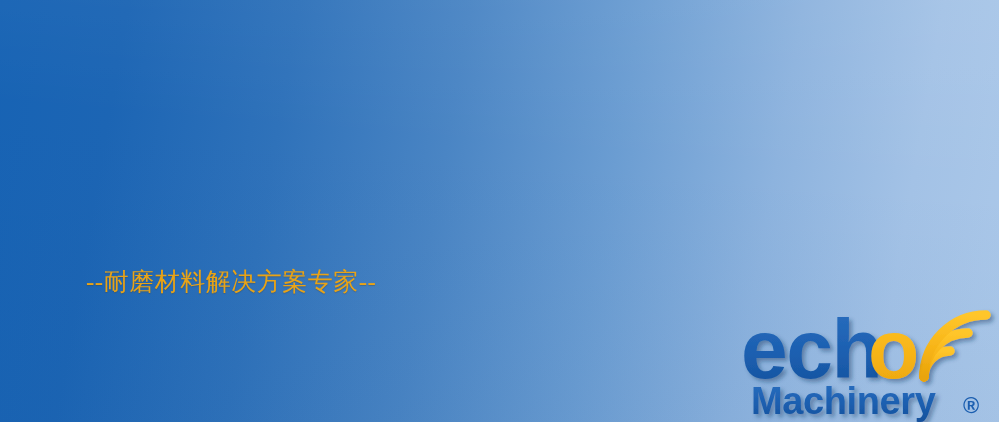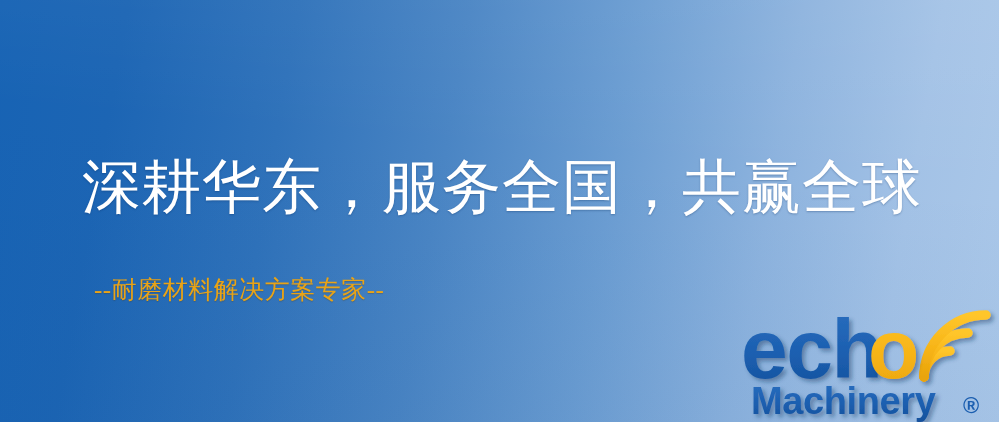--- a/index.html
+++ b/index.html
@@ -51,21 +51,21 @@
     letter-spacing: 1px;
     white-space: nowrap;
     text-shadow: 0 1px 2px rgba(0,40,90,0.30);
   }
 
   
   .subtitle {
     position: absolute;
     left: 86px;
     top: 266px;
-    margin: 8px;
+    margin: 0;
     color: #e8a317;
     font-family: "Liberation Serif", "DejaVu Serif", serif;
     font-size: 25px;
     line-height: 32px;
     font-weight: 400;
     letter-spacing: 0.5px;
     white-space: nowrap;
     text-shadow: 0 1px 1px rgba(80,50,0,0.25);
   }
 
@@ -87,21 +87,20 @@
     font-weight: 700;
   }
 </style>
 </head>
 <body>
 
 <div id="banner">
 
   <div id="banner-sheen"></div>
 
-  <h1 class="headline">深耕华东，服务全国，共赢全球</h1>
 
   <p class="subtitle">--耐磨材料解决方案专家--</p>
 
   <div id="logo">
     <svg viewBox="0 0 262 130" xmlns="http://www.w3.org/2000/svg" aria-hidden="true">
       <defs>
         <filter id="dropsh" x="-30%" y="-30%" width="180%" height="180%">
           <feDropShadow dx="3" dy="3" stdDeviation="2.2" flood-color="#123a66" flood-opacity="0.45"></feDropShadow>
         </filter>
         <linearGradient id="blueGrad" x1="0" y1="0" x2="0" y2="1">

